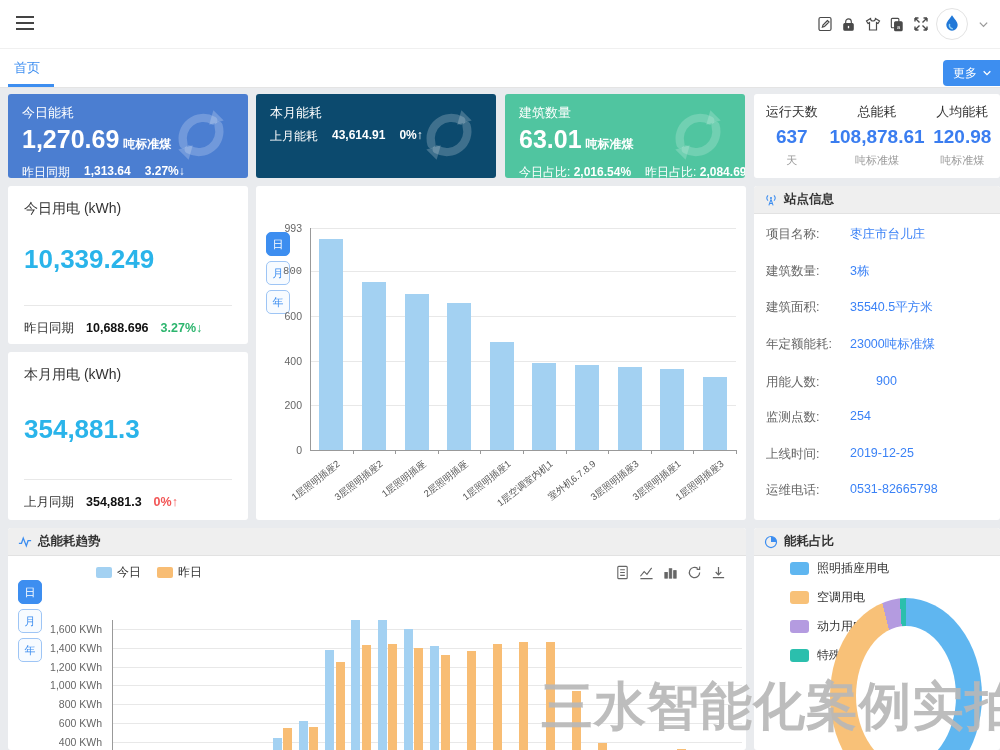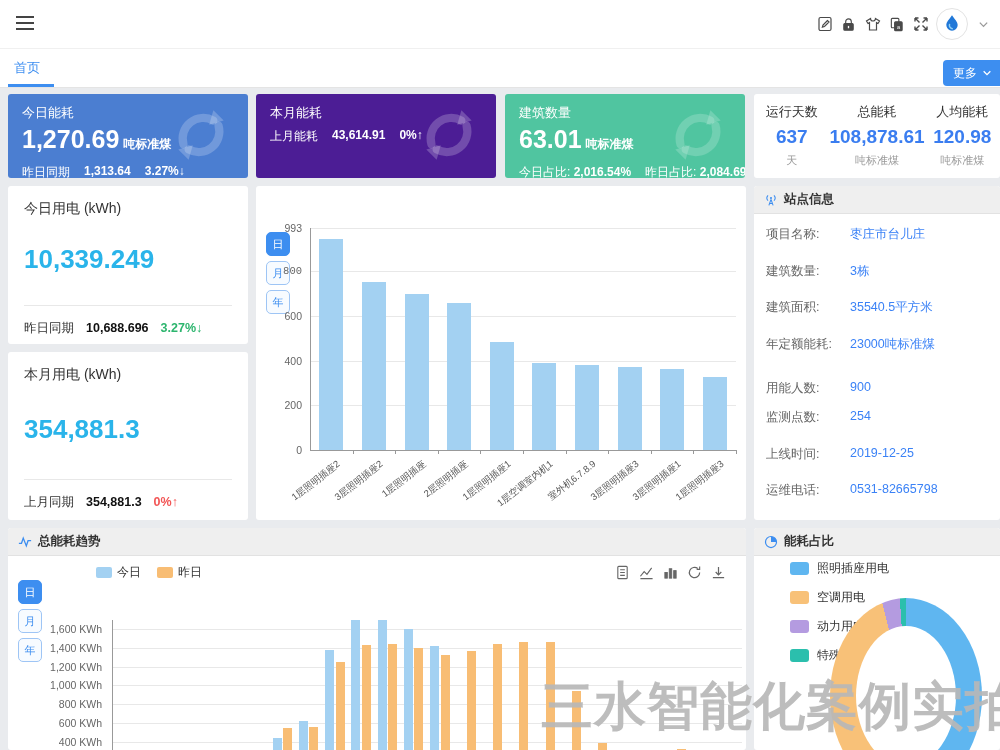--- a/index.html
+++ b/index.html
@@ -152,21 +152,21 @@
     </div>
   <svg class="recycle" viewBox="0 0 64 64">
       <g fill="none" stroke="rgba(255,255,255,.25)" stroke-width="8" stroke-linecap="round">
         <path d="M15 41a20 20 0 0 1 29-23"></path>
         <path d="M49 23a20 20 0 0 1-29 23"></path>
       </g>
       <path d="M44 8l10 10-14 4z" fill="rgba(255,255,255,.25)"></path>
       <path d="M20 56L10 46l14-4z" fill="rgba(255,255,255,.25)"></path>
     </svg>
 </div>
-<div class="kpi" style="left:256px;background:#4c1d95">
+<div class="kpi" style="left:256px;background:#0c4a6e">
   <div class="t">本月能耗</div>
   <div class="f">
       <span>上月能耗</span>
       <b>43,614.91</b>
       <b>0%↑</b>
     </div>
   <svg class="recycle" viewBox="0 0 64 64">
       <g fill="none" stroke="rgba(255,255,255,.25)" stroke-width="8" stroke-linecap="round">
         <path d="M15 41a20 20 0 0 1 29-23"></path>
         <path d="M49 23a20 20 0 0 1-29 23"></path>
@@ -303,21 +303,21 @@
         <div class="val">3栋</div>
       </div>
       <div class="site-row" style="top: 113.2px;">
         <div class="lab">建筑面积:</div>
         <div class="val">35540.5平方米</div>
       </div>
       <div class="site-row" style="top: 149.8px;">
         <div class="lab">年定额能耗:</div>
         <div class="val">23000吨标准煤</div>
       </div>
-      <div class="site-row" style="top: 194px;">
+      <div class="site-row" style="top: 188px; gap: 26px;">
         <div class="lab">用能人数:</div>
         <div class="val">900</div>
       </div>
       <div class="site-row" style="top: 223px;">
         <div class="lab">监测点数:</div>
         <div class="val">254</div>
       </div>
       <div class="site-row" style="top: 259.6px;">
         <div class="lab">上线时间:</div>
         <div class="val">2019-12-25</div>

